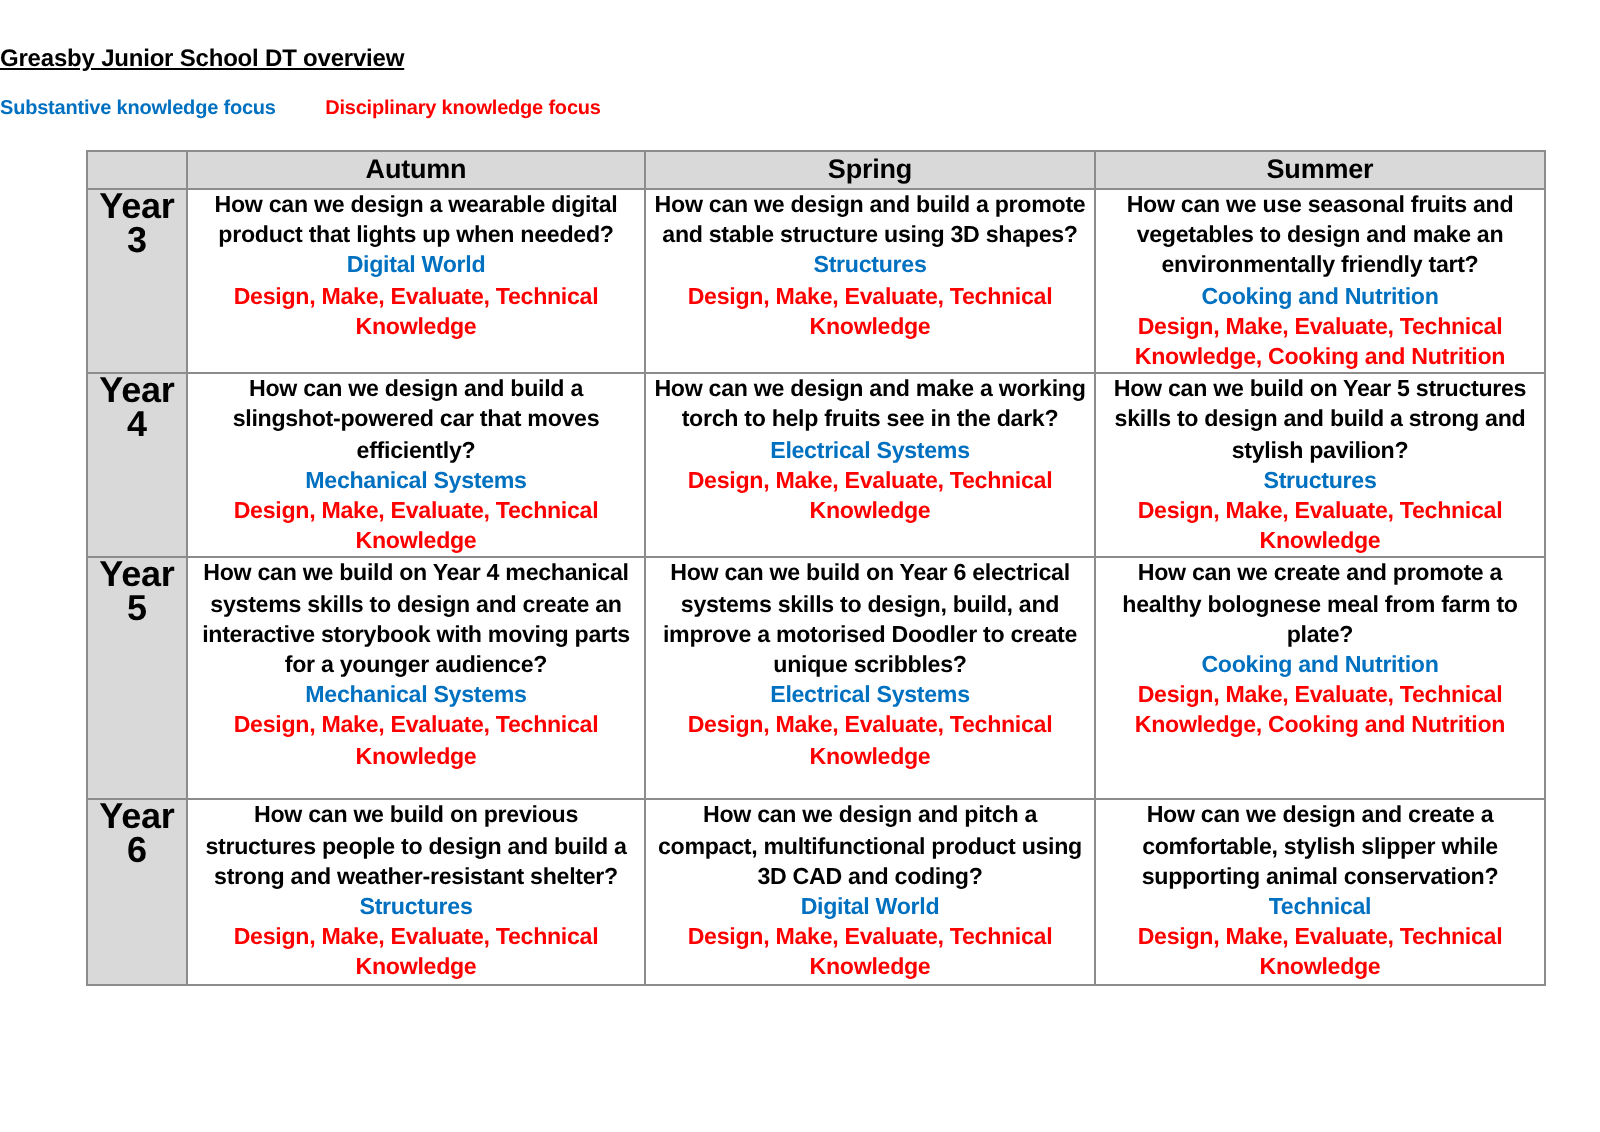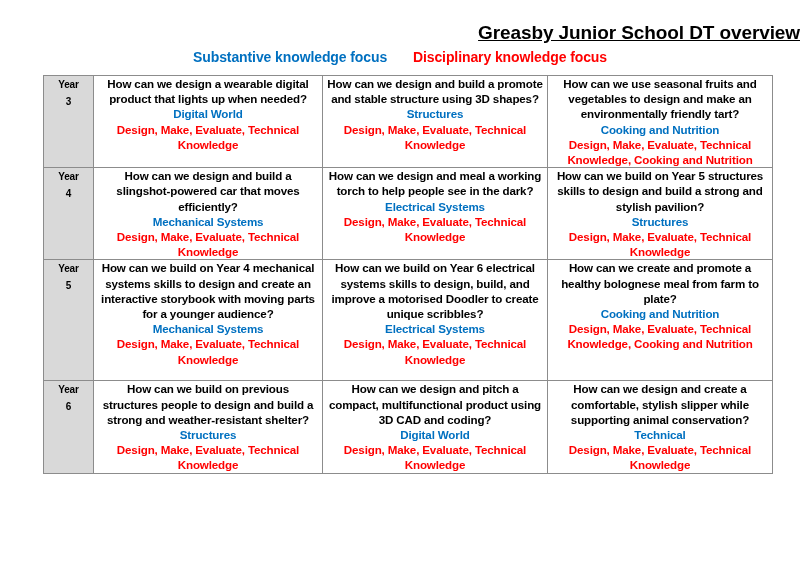--- a/index.html
+++ b/index.html
@@ -13,34 +13,34 @@
       position: relative;
       overflow: hidden;
       font-family: "Liberation Sans", "DejaVu Sans", sans-serif;
       color: #000000;
     }
     .title {
       position: absolute;
       top: 22px;
       left: 0;
       width: 800px;
-      text-align: right;
+      text-align: left;
       font-weight: bold;
-      font-size: 19px;
+      font-size: 12px;
       text-decoration: underline;
       letter-spacing: -0.1px;
     }
     .legend {
       position: absolute;
       top: 49px;
       left: 0;
       width: 800px;
-      text-align: center;
+      text-align: left;
       font-weight: bold;
-      font-size: 14px;
+      font-size: 10px;
       letter-spacing: -0.1px;
     }
     .legend .sub { color: #0070C0; margin-right: 22px; }
     .legend .dis { color: #FF0000; }
 
     table.overview {
       position: absolute;
       top: 75px;
       left: 43px;
       width: 729px;
@@ -65,21 +65,21 @@
     tr.head th {
       background: #D9D9D9;
       height: 18px;
       font-size: 13.5px;
       line-height: 18px;
       padding: 0;
       letter-spacing: -0.1px;
     }
     td.year {
       background: #D9D9D9;
-      font-size: 10px;
+      font-size: 18px;
       line-height: 17px;
       padding-top: 2px;
       letter-spacing: -0.1px;
     }
     tr.r3 td { height: 89px; }
     tr.r4 td { height: 91px; }
     tr.r5 td { height: 120px; }
     tr.r6 td { height: 90px; }
 
     td.cell { padding-top: 1px; letter-spacing: -0.15px; margin-left: 37px; }
@@ -98,20 +98,26 @@
 </div>
 
 <table class="overview">
   <colgroup>
     <col class="c0">
       <col class="c1">
       <col class="c2">
       <col class="c3">
   </colgroup>
   <tbody>
+      <tr class="head">
+    <th></th>
+    <th>Autumn</th>
+    <th>Spring</th>
+    <th>Summer</th>
+  </tr>
 
   <tr class="r3">
     <td class="year">
       <span class="q">Year</span>
       <span class="q">3</span>
     </td>
     <td class="cell">
       <span class="q">How can we design a wearable digital product that lights up when needed?</span>
       <span class="s" style="color: rgb(0, 112, 192);">Digital World</span>
       <span class="d" style="color: rgb(255, 0, 0);">Design, Make, Evaluate, Technical Knowledge</span>
@@ -132,21 +138,21 @@
     <td class="year">
       <span class="q">Year</span>
       <span class="q">4</span>
     </td>
     <td class="cell">
       <span class="q">How can we design and build a slingshot-powered car that moves efficiently?</span>
       <span class="s" style="color: rgb(0, 112, 192);">Mechanical Systems</span>
       <span class="d" style="color: rgb(255, 0, 0);">Design, Make, Evaluate, Technical Knowledge</span>
     </td>
     <td class="cell">
-      <span class="q">How can we design and meal a working torch to help people see in the dark?</span>
+      <span class="q">How can we design and make a working torch to help fruits see in the dark?</span>
       <span class="s" style="color: rgb(0, 112, 192);">Electrical Systems</span>
       <span class="d" style="color: rgb(255, 0, 0);">Design, Make, Evaluate, Technical Knowledge</span>
     </td>
     <td class="cell">
       <span class="q">How can we build on Year 5 structures skills to design and build a strong and stylish pavilion?</span>
       <span class="s" style="color: rgb(0, 112, 192);">Structures</span>
       <span class="d" style="color: rgb(255, 0, 0);">Design, Make, Evaluate, Technical Knowledge</span>
     </td>
   </tr>
 

